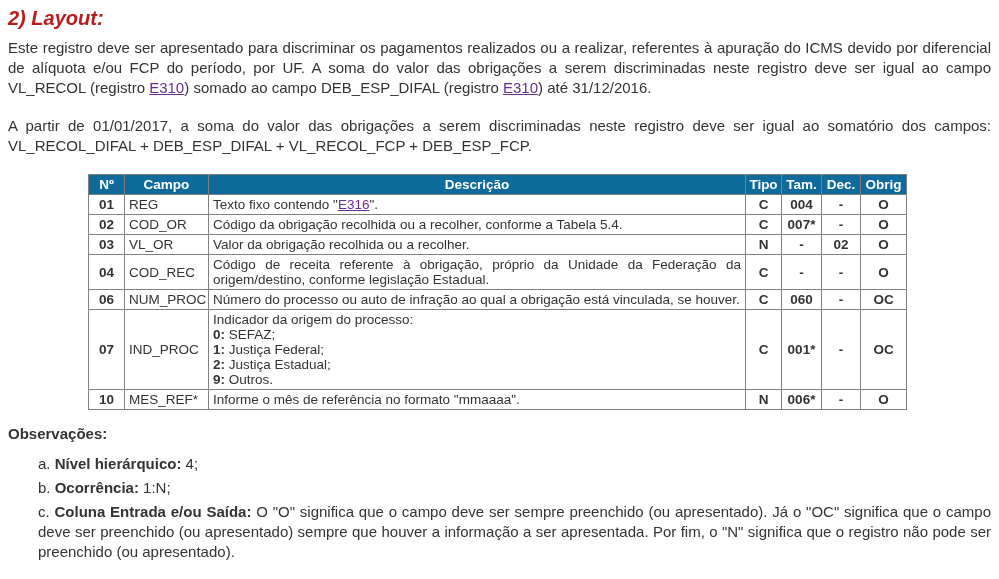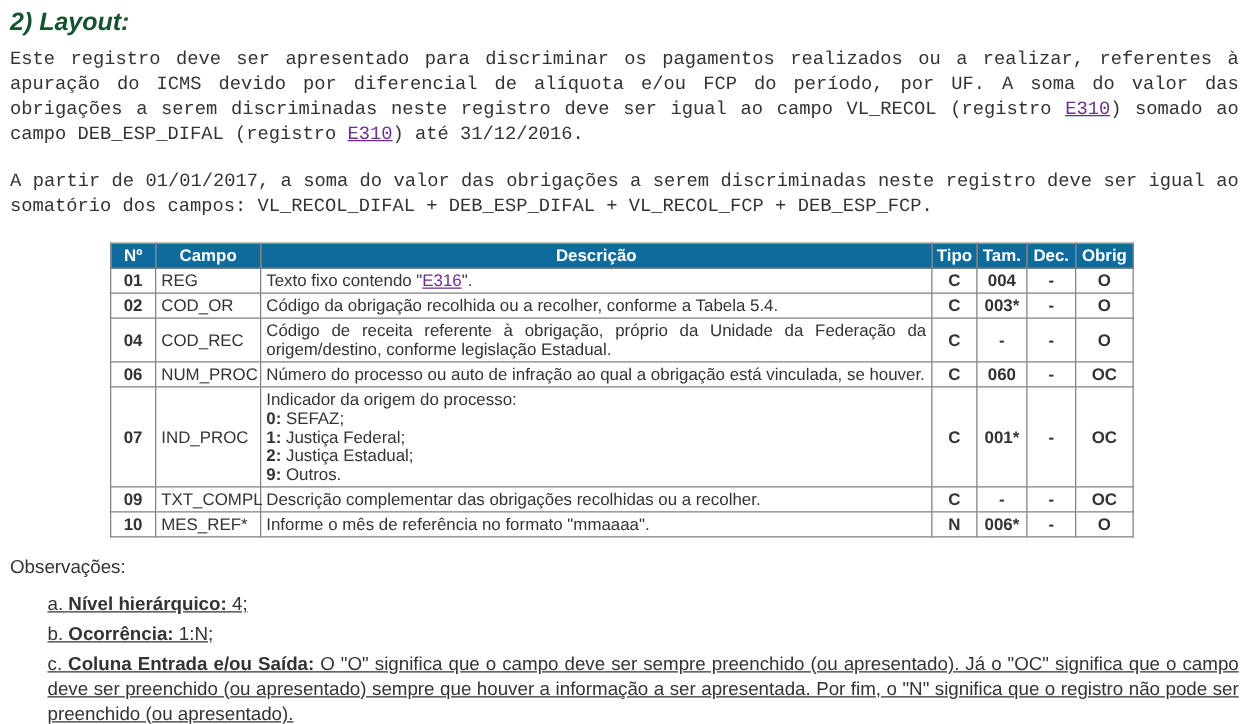--- a/index.html
+++ b/index.html
@@ -8,30 +8,29 @@
     height: 579px;
     box-sizing: border-box;
     padding: 4px 8px 8px 8px;
     font-family: "Liberation Sans", sans-serif;
     font-size: 15px;
     line-height: 20px;
     color: #333333;
     overflow: hidden;
   }
   .page-title {
-    color: #14532d;
+    color: #b91c1c;
     font-size: 20px;
     font-weight: bold;
     font-style: italic;
     margin: 4px 0 10px 0;
   }
   p.body-par {
     margin: 0 0 18px 0;
     text-align: justify;
-    font-family: Liberation Mono, monospace;
   }
   a.doc-link {
     color: #6a2d91;
     text-decoration: underline;
     cursor: pointer;
   }
   table.layout-table {
     border-collapse: collapse;
     margin: 13px 0 14px 80px;
     width: 818px;
@@ -56,34 +55,33 @@
   td.cell-center { text-align: center; font-weight: bold; }
   td.cell-desc  { text-align: justify; }
   .col-num   { width: 36px; }
   .col-campo { width: 84px; }
   .col-desc  { width: 537px; }
   .col-tipo  { width: 36px; }
   .col-tam   { width: 40px; }
   .col-dec   { width: 39px; }
   .col-obrig { width: 46px; }
   .obs-heading {
-    font-weight: normal;
+    font-weight: bold;
     margin: 0 0 0 0;
   }
   ol.obs-list {
     list-style: none;
     margin: 10px 0 12px 0;
     padding: 0 0 0 30px;
     counter-reset: obs;
   }
   ol.obs-list li {
     counter-increment: obs;
     margin: 0 0 4px 0;
     text-align: justify;
-    text-decoration: underline;
   }
   ol.obs-list li::before {
     content: counter(obs, lower-alpha) ". ";
   }
   .bold-label { font-weight: bold; }
 </style>
 </head>
 <body>
 
 <h2 class="page-title">2) Layout:</h2>
@@ -121,22 +119,31 @@
       <td class="cell-center">C</td>
       <td class="cell-center">004</td>
       <td class="cell-center">-</td>
       <td class="cell-center">O</td>
     </tr>
     <tr>
       <td class="cell-center">02</td>
       <td>COD_OR</td>
       <td class="cell-desc">Código da obrigação recolhida ou a recolher, conforme a Tabela 5.4.</td>
       <td class="cell-center">C</td>
-      <td class="cell-center">003*</td>
+      <td class="cell-center">007*</td>
       <td class="cell-center">-</td>
+      <td class="cell-center">O</td>
+    </tr>
+    <tr>
+      <td class="cell-center">03</td>
+      <td>VL_OR</td>
+      <td class="cell-desc">Valor da obrigação recolhida ou a recolher.</td>
+      <td class="cell-center">N</td>
+      <td class="cell-center">-</td>
+      <td class="cell-center">02</td>
       <td class="cell-center">O</td>
     </tr>
     <tr>
       <td class="cell-center">04</td>
       <td>COD_REC</td>
       <td class="cell-desc">Código de receita referente à obrigação, próprio da Unidade da Federação da origem/destino, conforme legislação Estadual.</td>
       <td class="cell-center">C</td>
       <td class="cell-center">-</td>
       <td class="cell-center">-</td>
       <td class="cell-center">O</td>
@@ -159,29 +166,20 @@
         <div><span class="bold-label">1:</span><span> Justiça Federal;</span></div>
         <div><span class="bold-label">2:</span><span> Justiça Estadual;</span></div>
         <div><span class="bold-label">9:</span><span> Outros.</span></div>
       </td>
       <td class="cell-center">C</td>
       <td class="cell-center">001*</td>
       <td class="cell-center">-</td>
       <td class="cell-center">OC</td>
     </tr>
     <tr>
-      <td class="cell-center">09</td>
-      <td>TXT_COMPL</td>
-      <td class="cell-desc">Descrição complementar das obrigações recolhidas ou a recolher.</td>
-      <td class="cell-center">C</td>
-      <td class="cell-center">-</td>
-      <td class="cell-center">-</td>
-      <td class="cell-center">OC</td>
-    </tr>
-    <tr>
       <td class="cell-center">10</td>
       <td>MES_REF*</td>
       <td class="cell-desc">Informe o mês de referência no formato "mmaaaa".</td>
       <td class="cell-center">N</td>
       <td class="cell-center">006*</td>
       <td class="cell-center">-</td>
       <td class="cell-center">O</td>
     </tr>
   </tbody>
 </table>

